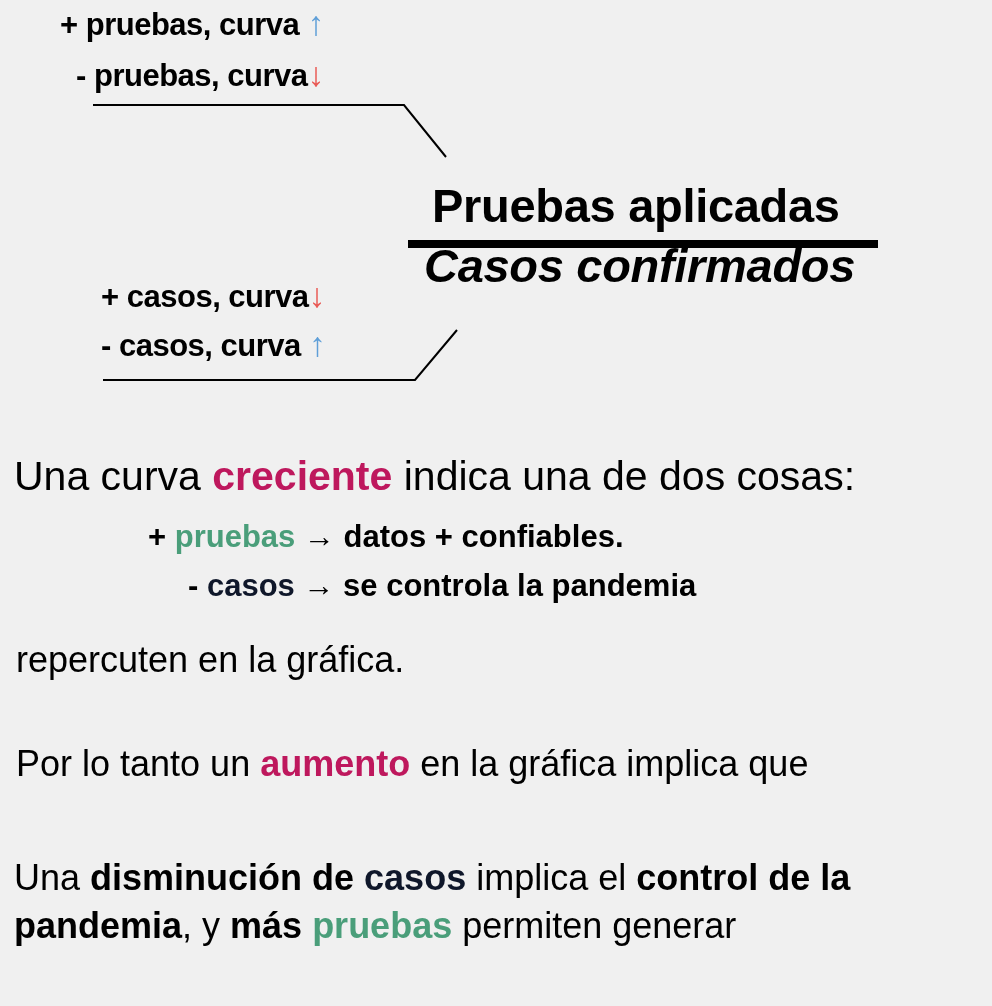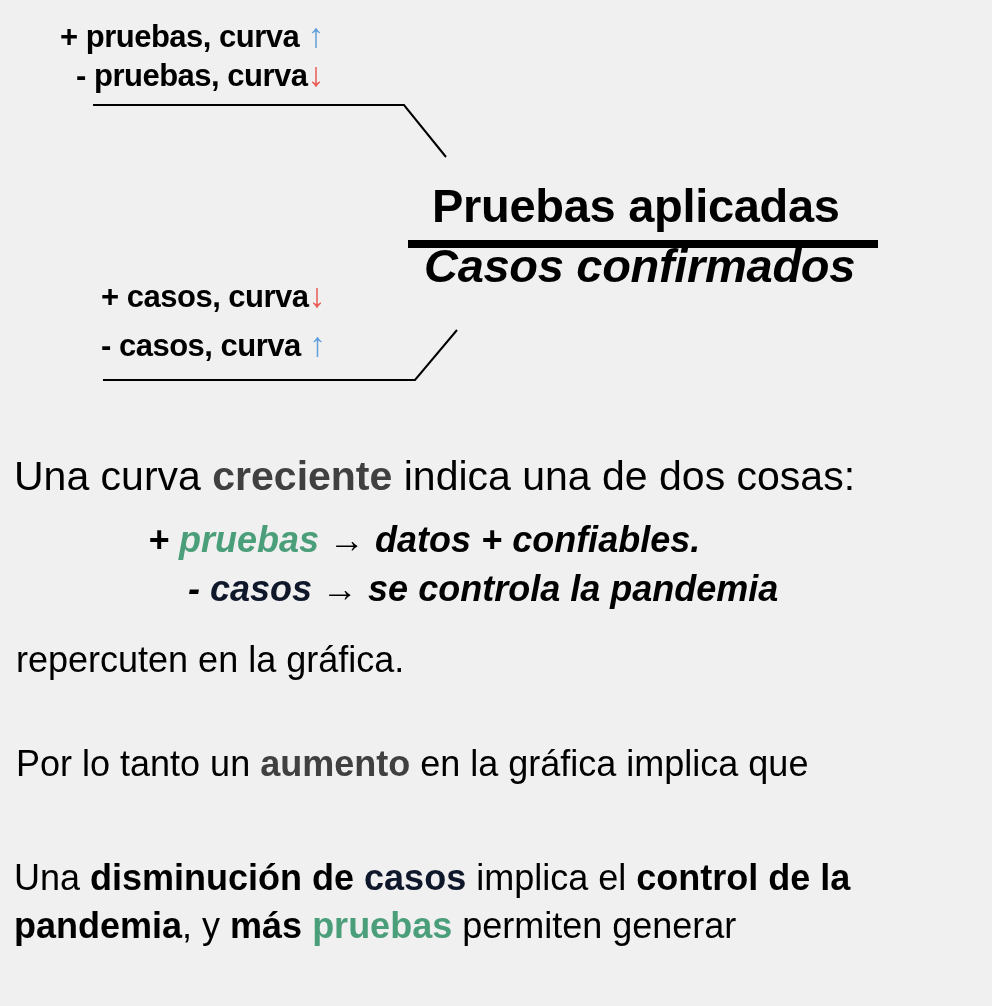--- a/index.html
+++ b/index.html
@@ -7,38 +7,38 @@
     width:992px; height:1006px; background:#f0f0f0; position:relative; overflow:hidden;
     font-family:"Liberation Sans", sans-serif; color:#000;
   }
   .abs { position:absolute; white-space:nowrap; }
   .lbl { font-weight:bold; font-size:31px; letter-spacing:-0.5px; }
   .arrow { font-weight:bold; font-size:34px; }
   .up { color:#5f9fd8; }
   .down { color:#e95a55; }
   .frac { font-weight:bold; font-size:47px; letter-spacing:-0.3px; }
   .fracbar { position:absolute; left:408px; top:240px; width:470px; height:8px; background:#000; }
-  .blue { color:#404040; font-weight:bold; }
+  .blue { color:#be185d; font-weight:bold; }
   .green { color:#4a9e7a; font-weight:bold; }
   .purple { color:#0f172a; font-weight:bold; }
   .b { font-weight:bold; }
   .p { font-size:36px; line-height:48px; }
   .big { font-size:41px; }
-  .mid { font-size:36px; font-weight:bold;font-style:italic; }
+  .mid { font-size:31px; font-weight:bold; }
   svg.lines { position:absolute; left:0; top:0; }
 </style>
 </head>
 <body>
 
 <svg class="lines" width="992" height="1006">
   <polyline points="93,105 404,105 446,157" fill="none" stroke="#000" stroke-width="2"></polyline>
   <polyline points="103,380 415,380 457,330" fill="none" stroke="#000" stroke-width="2"></polyline>
 </svg>
 
-<div class="abs lbl" style="left:60px;top:16px;text-align:right;">
+<div class="abs lbl" style="left:60px;top:4px;text-align:right;">
   <span>+</span>
   <span>pruebas, curva</span>
   <span class="arrow up">↑</span>
 </div>
 <div class="abs lbl" style="left:76px;top:55px;">
   <span>-</span>
   <span>pruebas, curva</span><span class="arrow down">↓</span>
 </div>
 
 <div class="abs frac" style="left:432px;top:178px;">Pruebas aplicadas</div>

